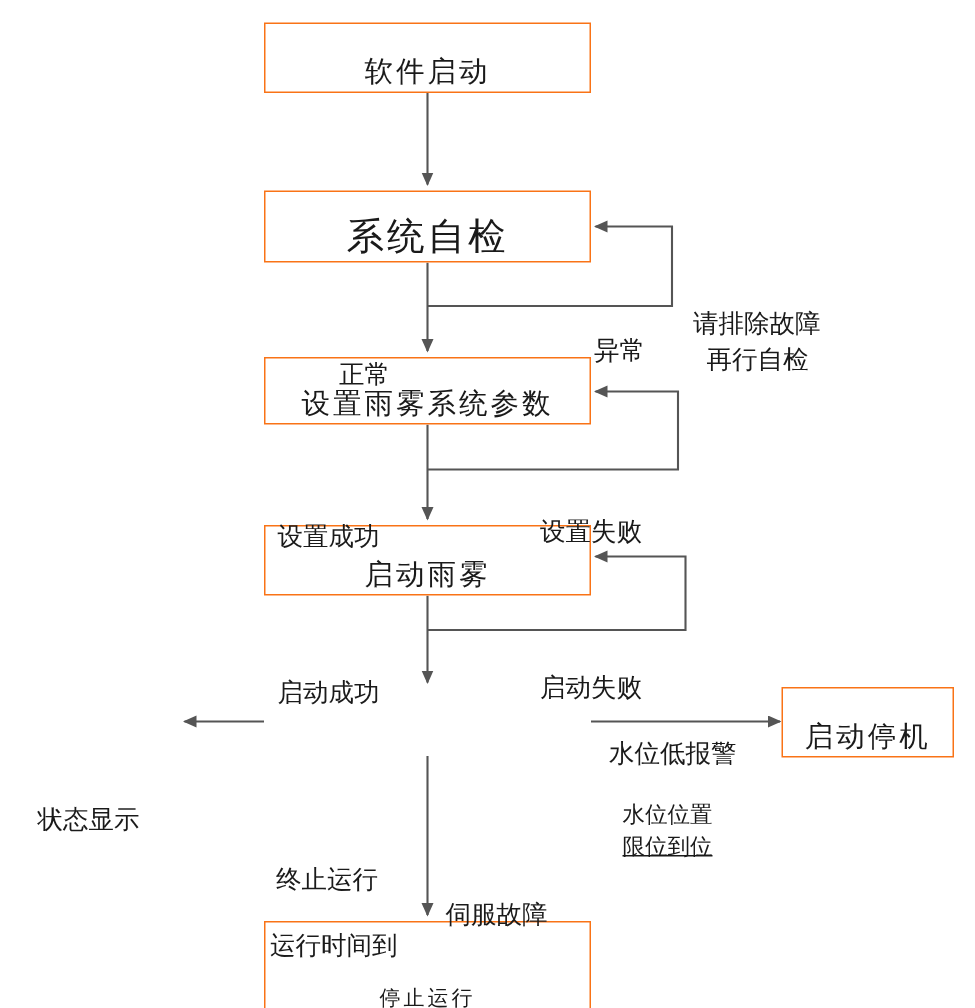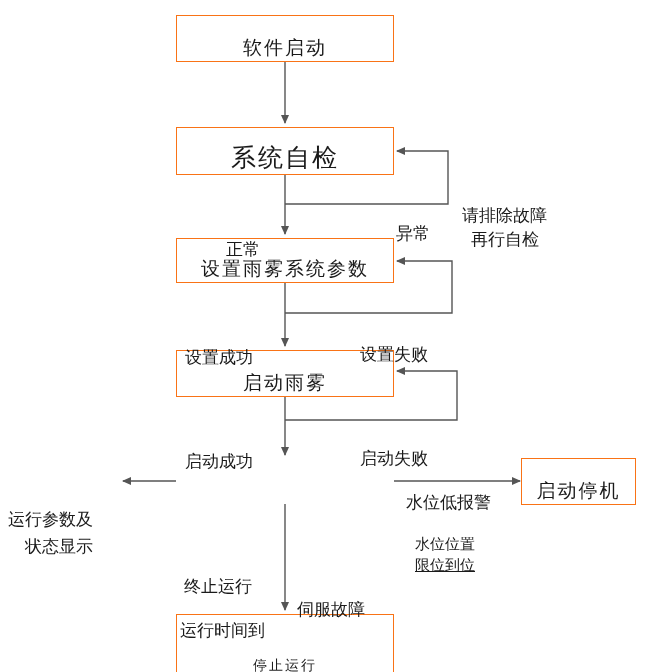--- a/index.html
+++ b/index.html
@@ -110,21 +110,20 @@
   <div class="edge-label center" style="left:471px; top:181px; font-size:17px;">再行自检</div>
 
   <div class="edge-label" style="left:185px; top:299px; font-size:17px;">设置成功</div>
 
   <div class="edge-label" style="left:360px; top:296px; font-size:17px;">设置失败</div>
 
   <div class="edge-label" style="left:185px; top:403px; font-size:17px;">启动成功</div>
 
   <div class="edge-label" style="left:360px; top:400px; font-size:17px;">启动失败</div>
 
-  <div class="edge-label center" style="left:8px; top:461px; font-size:17px;">运行参数及</div>
 
   <div class="edge-label center" style="left:25px; top:488px; font-size:17px;">状态显示</div>
 
   <div class="edge-label" style="left:184px; top:528px; font-size:17px;">终止运行</div>
 
   <div class="edge-label" style="left:180px; top:572px; font-size:17px;">运行时间到</div>
 
   <div class="edge-label" style="left:297px; top:551px; font-size:17px;">伺服故障</div>
 
   <div class="edge-label" style="left:406px; top:444px; font-size:17px;">水位低报警</div>

